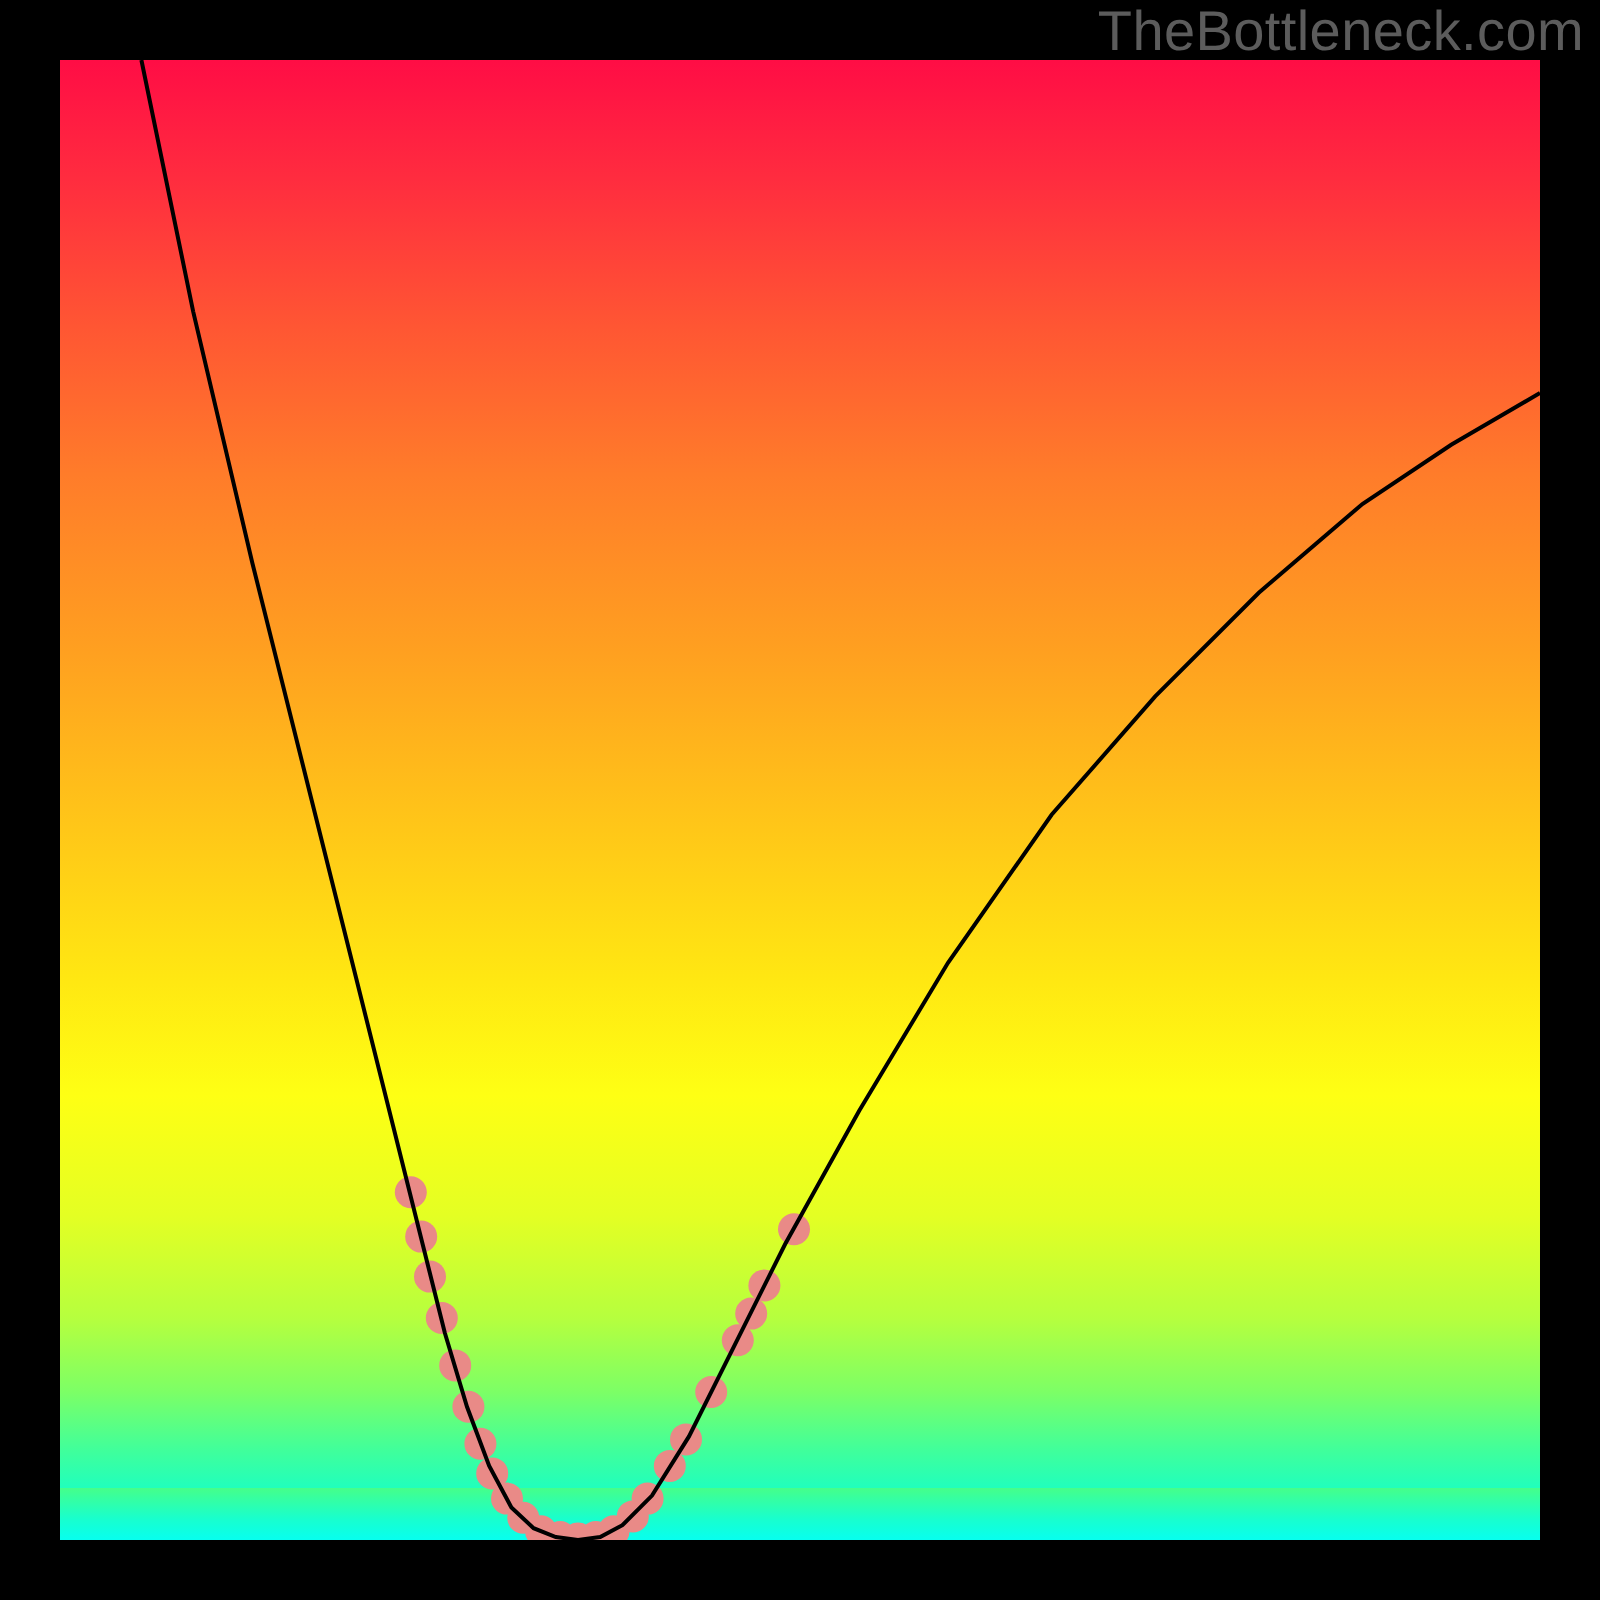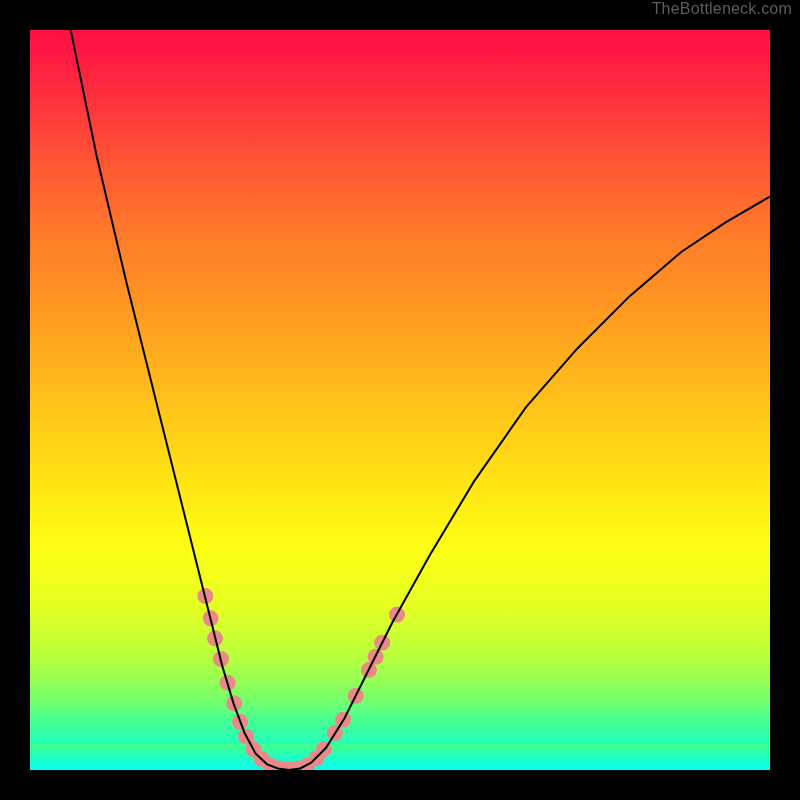--- a/index.html
+++ b/index.html
@@ -63,21 +63,21 @@
     position: absolute;
     top: 0; left: 0;
     width: 740px; height: 740px;
     pointer-events: none;
   }
   .watermark {
     position: absolute;
     top: 0;
     right: 8px;
     color: #5c5c5c;
-    font-size: 16px;
+    font-size: 28px;
     font-weight: 500;
     letter-spacing: 0.2px;
     user-select: none;
   }
 </style>
 </head>
 <body>
 
 <div class="frame">
   <div class="watermark">TheBottleneck.com</div>

